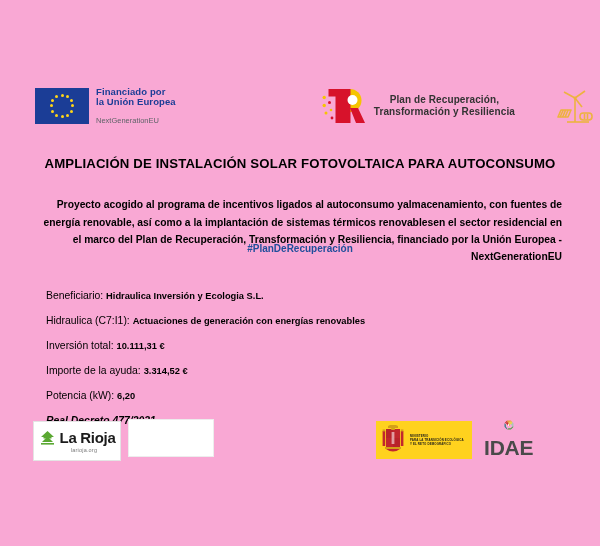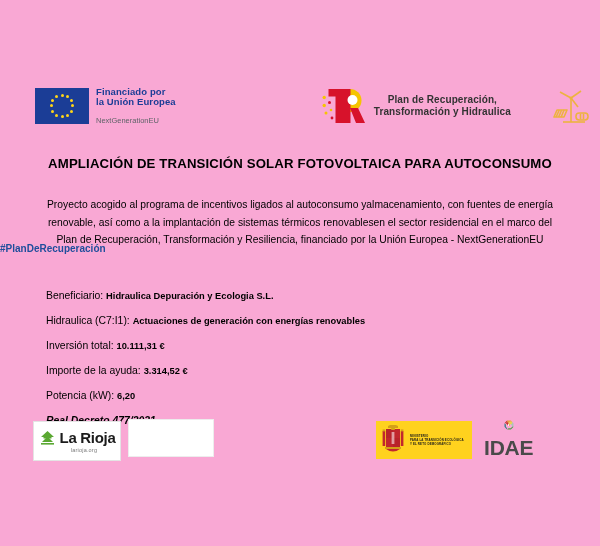--- a/index.html
+++ b/index.html
@@ -100,30 +100,31 @@
     font-size: 13.2px;
     font-weight: bold;
     letter-spacing: .15px;
   }
 
   
   .intro {
     position: absolute;
     left: 38px; top: 186px;
     width: 524px;
+    text-align: right;
+    font-size: 10.3px;
+    font-weight: bold;
+    line-height: 1.68;
+  }
+
+  .hashtag {
+    position: absolute;
+    left: 0; top: 243px;
+    width: 600px;
     text-align: center;
-    font-size: 10.3px;
-    font-weight: normal;
-    line-height: 1.68;
-  }
-
-  .hashtag {
-    position: absolute;
-    left: 0; top: 243px;
-    width: 600px;
     font-size: 10px;
     font-weight: bold;
     color: #1f4e9c;
   }
 
   
   .details {
     position: absolute;
     left: 46px; top: 289px;
     width: 470px;
@@ -266,21 +267,21 @@
           <circle cx="4.2" cy="11.5" r="1.7" fill="#f5c400"></circle>
           <circle cx="4.2" cy="19.5" r="1.7" fill="#f5c400"></circle>
           <circle cx="9.5" cy="16.5" r="1.5" fill="#d7122b"></circle>
           <circle cx="6.0" cy="27.0" r="1.5" fill="#f5c400"></circle>
           <circle cx="11.0" cy="24.0" r="1.3" fill="#f5c400"></circle>
           <circle cx="12.0" cy="32.0" r="1.4" fill="#d7122b"></circle>
         </svg>
       </div>
       <div class="prtr-text">
         <div class="l1">Plan de Recuperación,</div>
-        <div class="l2">Transformación y Hidraulica</div>
+        <div class="l2">Transformación y Resiliencia</div>
       </div>
     </div>
 
     <div class="turbine-logo">
       <svg width="46" height="44" viewBox="0 0 46 44" aria-hidden="true">
         <g stroke="#edb33f" stroke-width="1.6" fill="none" stroke-linejoin="round">
 
           <line x1="24" y1="14" x2="24" y2="38"></line>
 
           <line x1="24" y1="14" x2="13" y2="8"></line>
@@ -296,30 +297,30 @@
 
           <rect x="29" y="29" width="12" height="7" rx="3.2"></rect>
           <line x1="33.5" y1="29.6" x2="33.5" y2="35.4"></line>
           <line x1="36.5" y1="29.6" x2="36.5" y2="35.4"></line>
         </g>
         <circle cx="24" cy="14" r="1.5" fill="#edb33f"></circle>
       </svg>
     </div>
   </div>
 
-  <h1 class="main-title">AMPLIACIÓN DE TRANSICIÓN SOLAR FOTOVOLTAICA PARA AUTOCONSUMO</h1>
+  <h1 class="main-title">AMPLIACIÓN DE INSTALACIÓN SOLAR FOTOVOLTAICA PARA AUTOCONSUMO</h1>
 
   <p class="intro">Proyecto  acogido al programa de incentivos ligados al autoconsumo yalmacenamiento, con fuentes de energía renovable, así como a la implantación de sistemas térmicos renovablesen el sector residencial en el marco del Plan de Recuperación, Transformación y Resiliencia, financiado por la Unión Europea - NextGenerationEU</p>
 
   <div class="hashtag">#PlanDeRecuperación</div>
 
   <div class="details">
     <div class="detail-row">
       <span class="lbl">Beneficiario: </span>
-      <span class="val">Hidraulica Depuración y Ecologia S.L.</span>
+      <span class="val">Hidraulica Inversión y Ecologia S.L.</span>
     </div>
     <div class="detail-row">
       <span class="lbl">Hidraulica (C7:I1):</span>
       <span class="val">Actuaciones de generación con energías renovables</span>
     </div>
     <div class="detail-row">
       <span class="lbl">Inversión total: </span>
       <span class="val">10.111,31 €</span>
     </div>
     <div class="detail-row">

